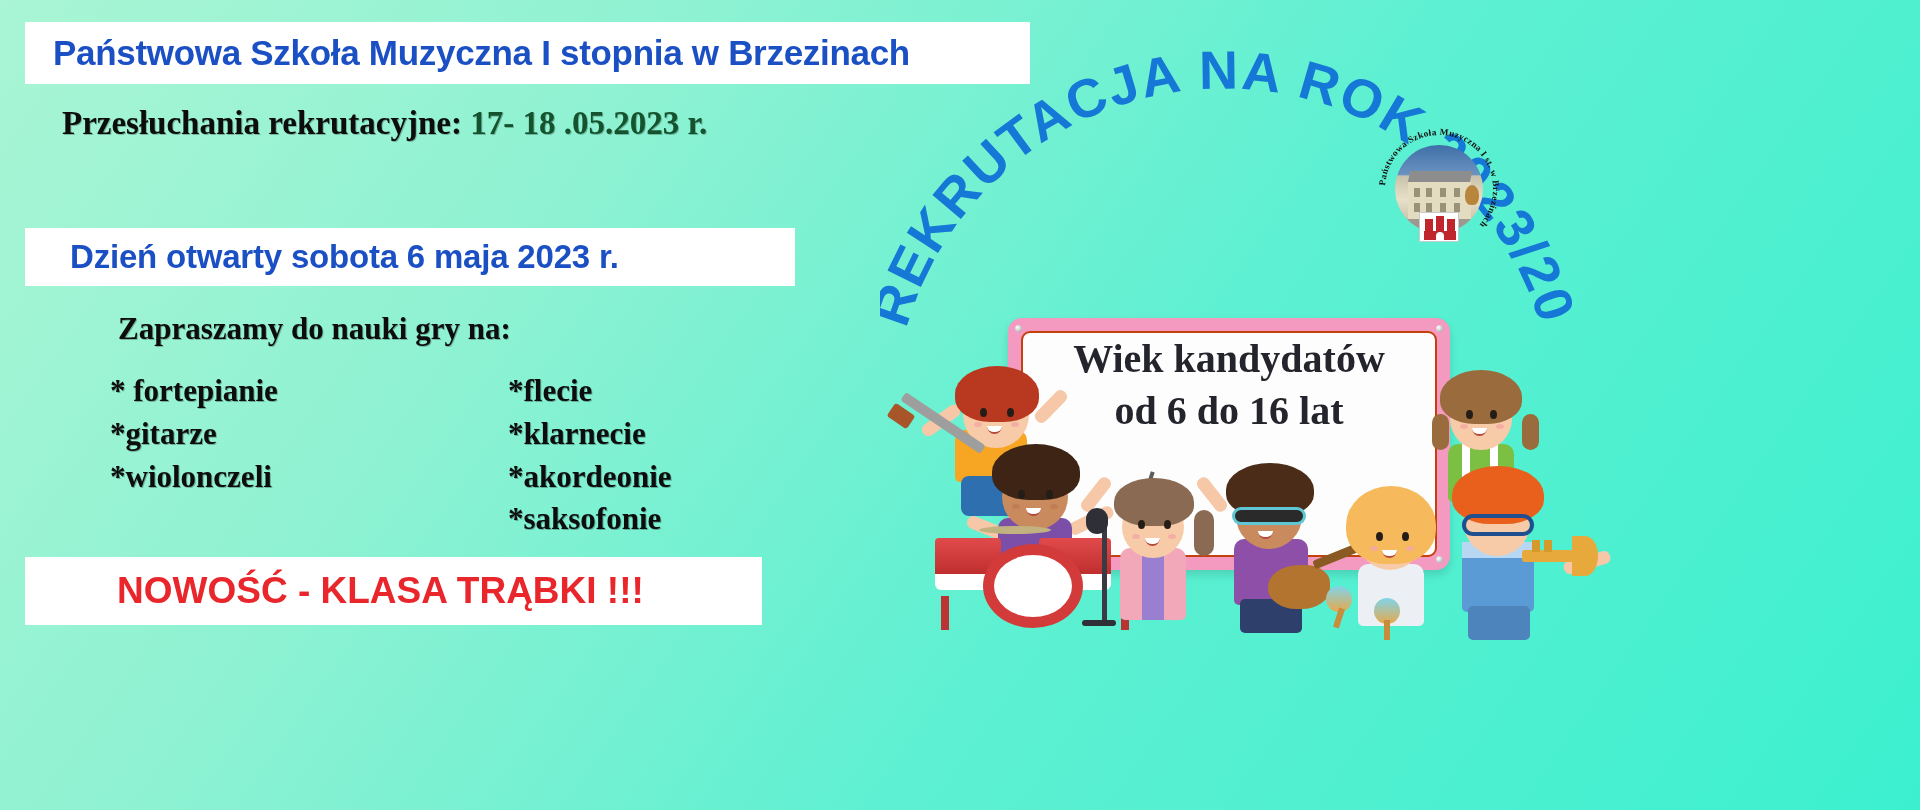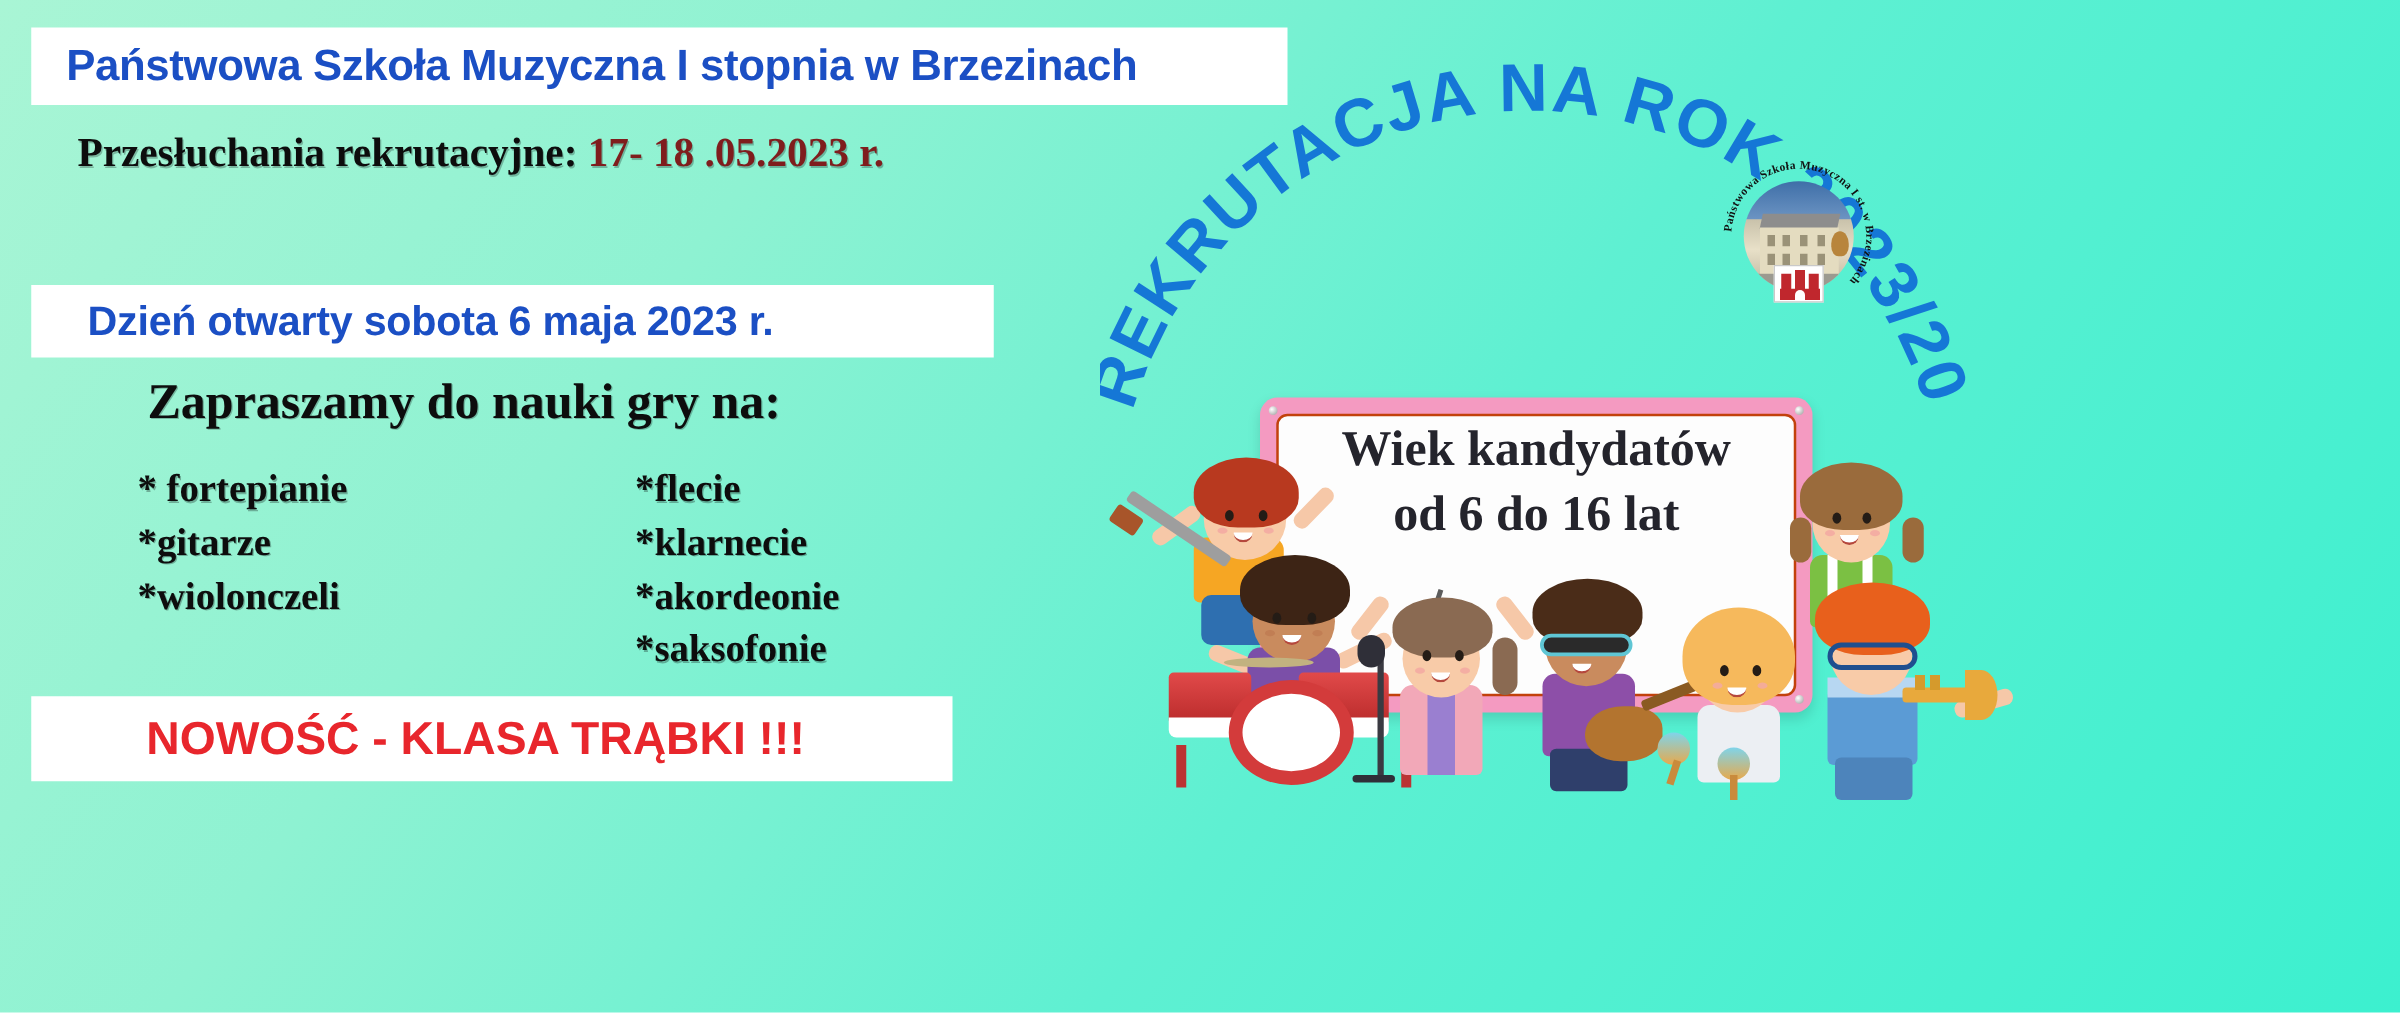--- a/index.html
+++ b/index.html
@@ -38,27 +38,27 @@
   }
 
   
   .dates { position:absolute; left:62px; top:102px; }
   .date-line {
     font-family:"Liberation Serif", serif;
     font-weight:bold; font-size:33px; color:#0d0d0d;
     white-space:nowrap; line-height:1.33;
     text-shadow:1px 1px 0 rgba(0,0,0,.25);
   }
-  .date-line .val { color:#7f1d1d; }
+  .date-line .val { color:#14532d; }
 
   
   .invite {
-    position:absolute; left:118px; top:297px;
-    font-family:"Liberation Serif", serif;
-    font-weight:bold; font-size:40px; color:#0d0d0d;
+    position:absolute; left:118px; top:311px;
+    font-family:"Liberation Serif", serif;
+    font-weight:bold; font-size:31px; color:#0d0d0d;
     white-space:nowrap; text-shadow:1px 1px 0 rgba(0,0,0,.25);
   }
 
   
   .instr { position:absolute; top:358px;margin-top:12px; }
   #instr-col-left { left:110px; }
   #instr-col-right { left:508px; }
   .instr li {
     list-style:none;
     font-family:"Liberation Serif", serif;

